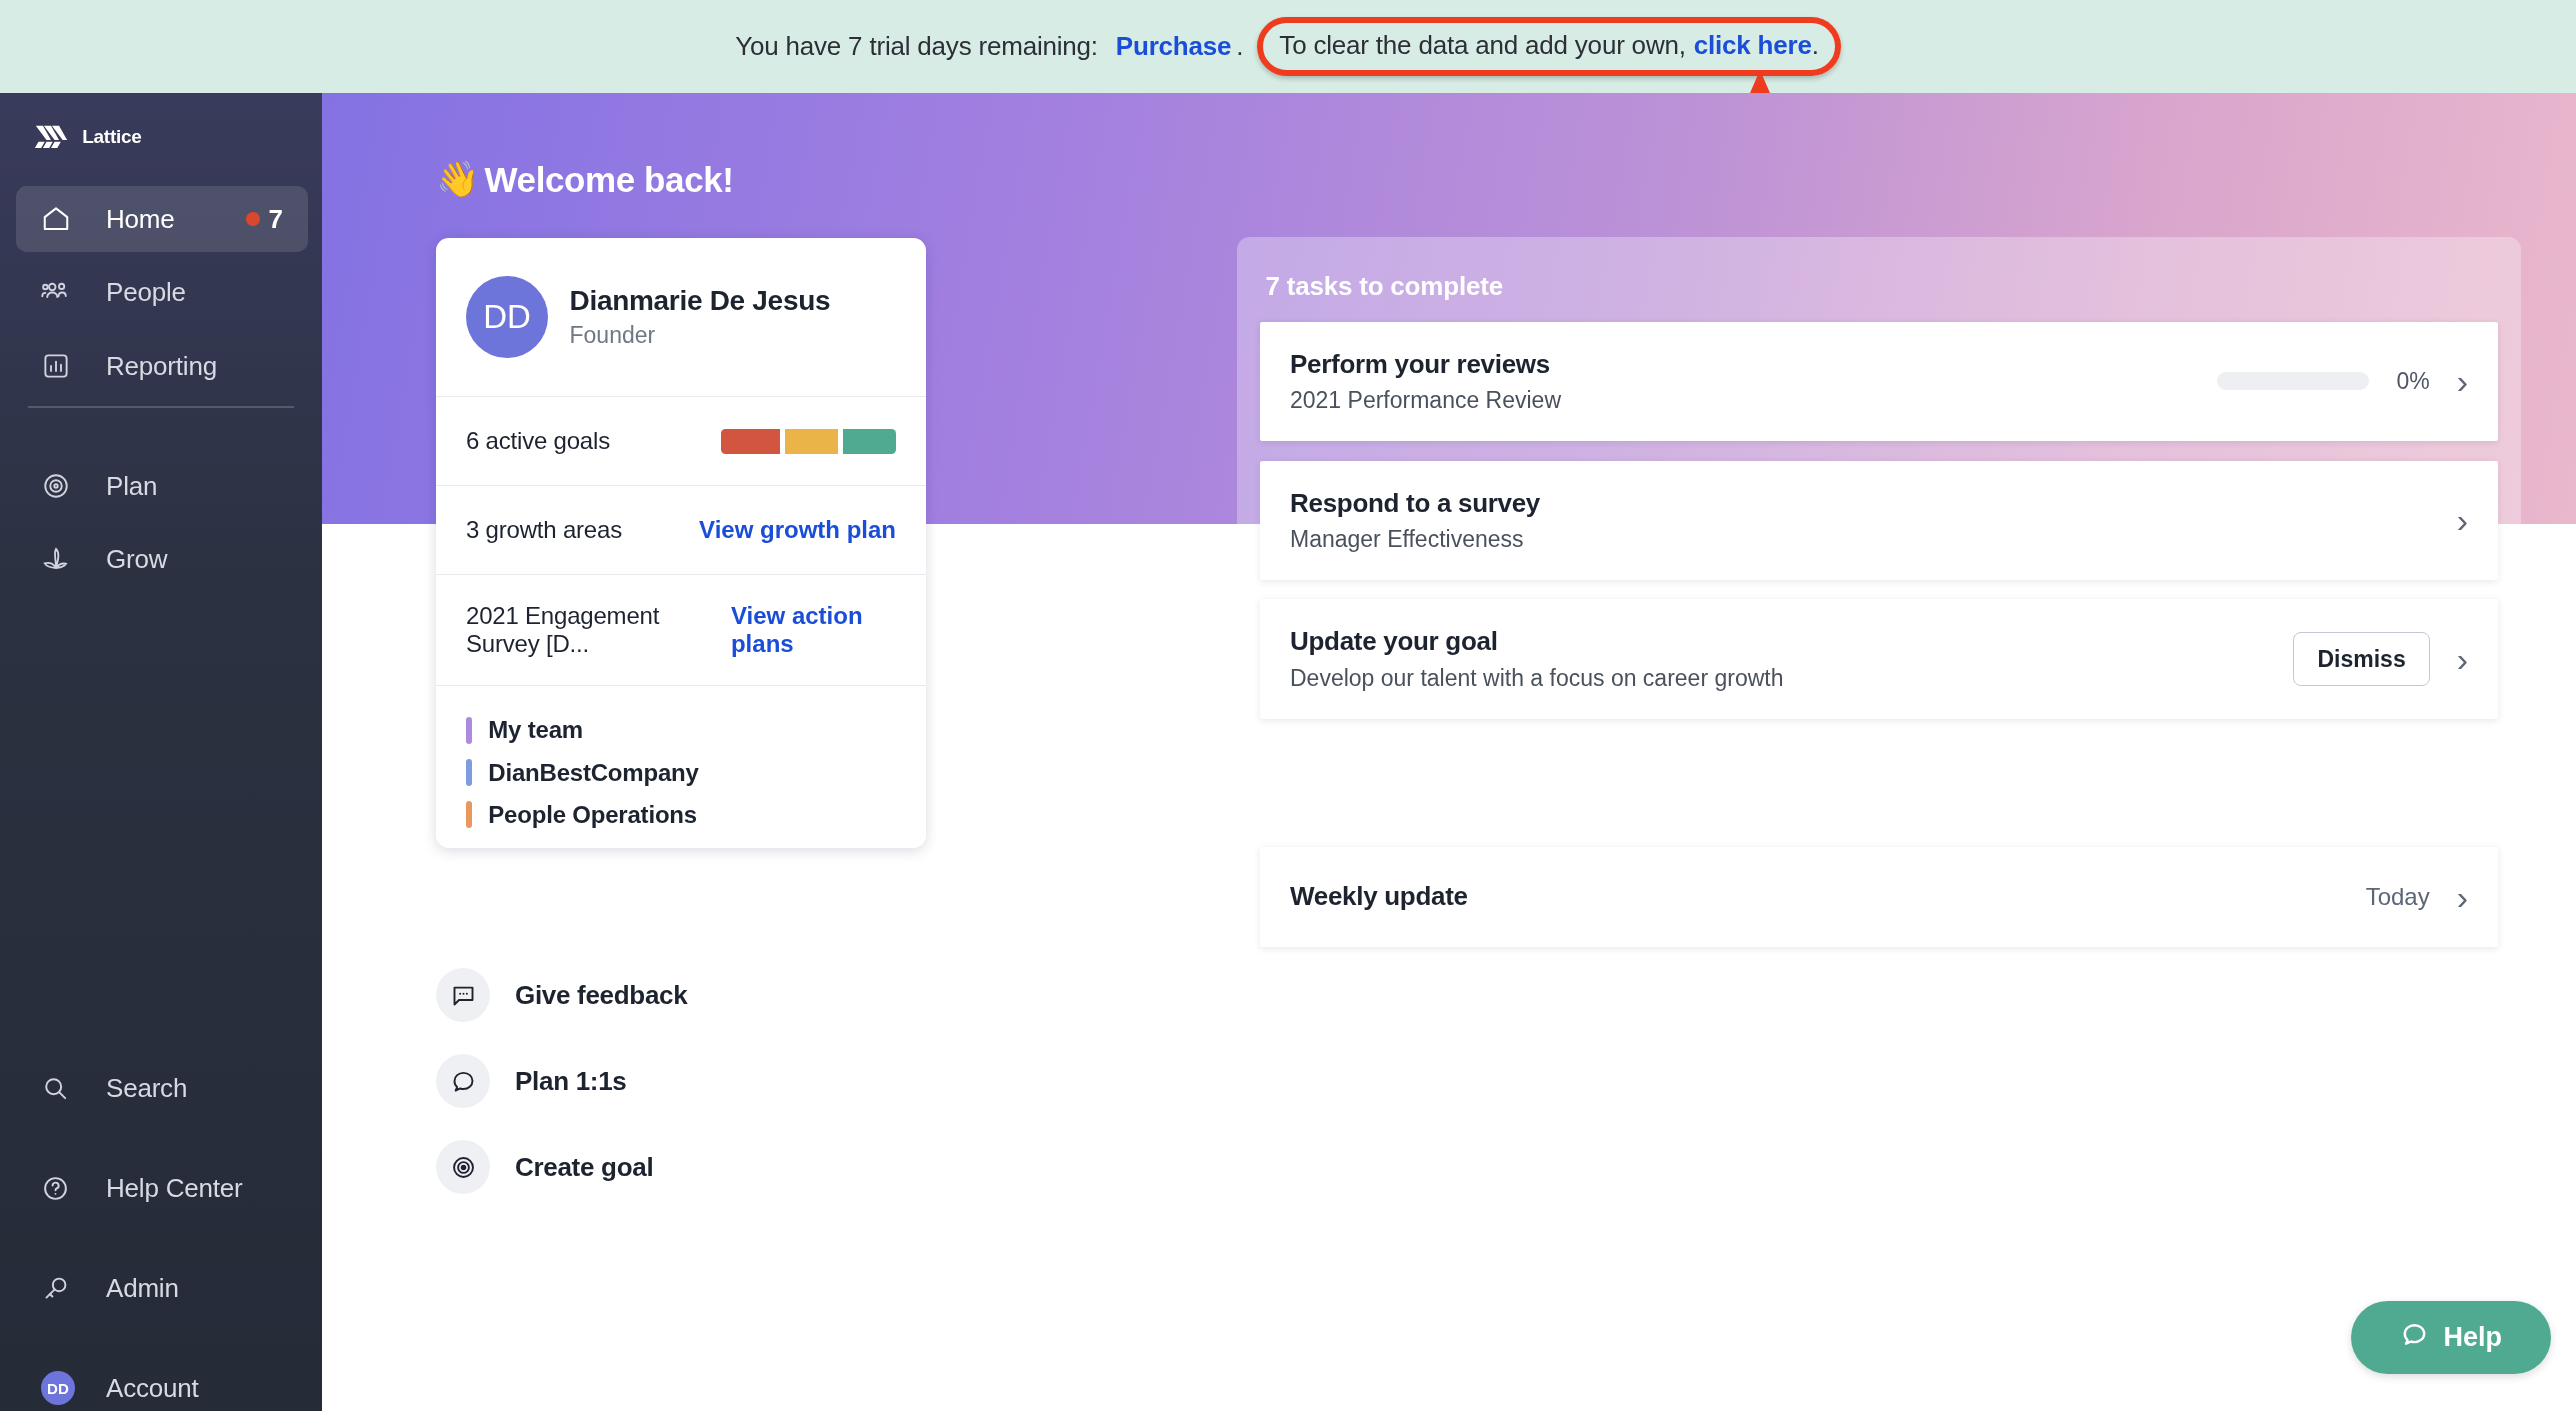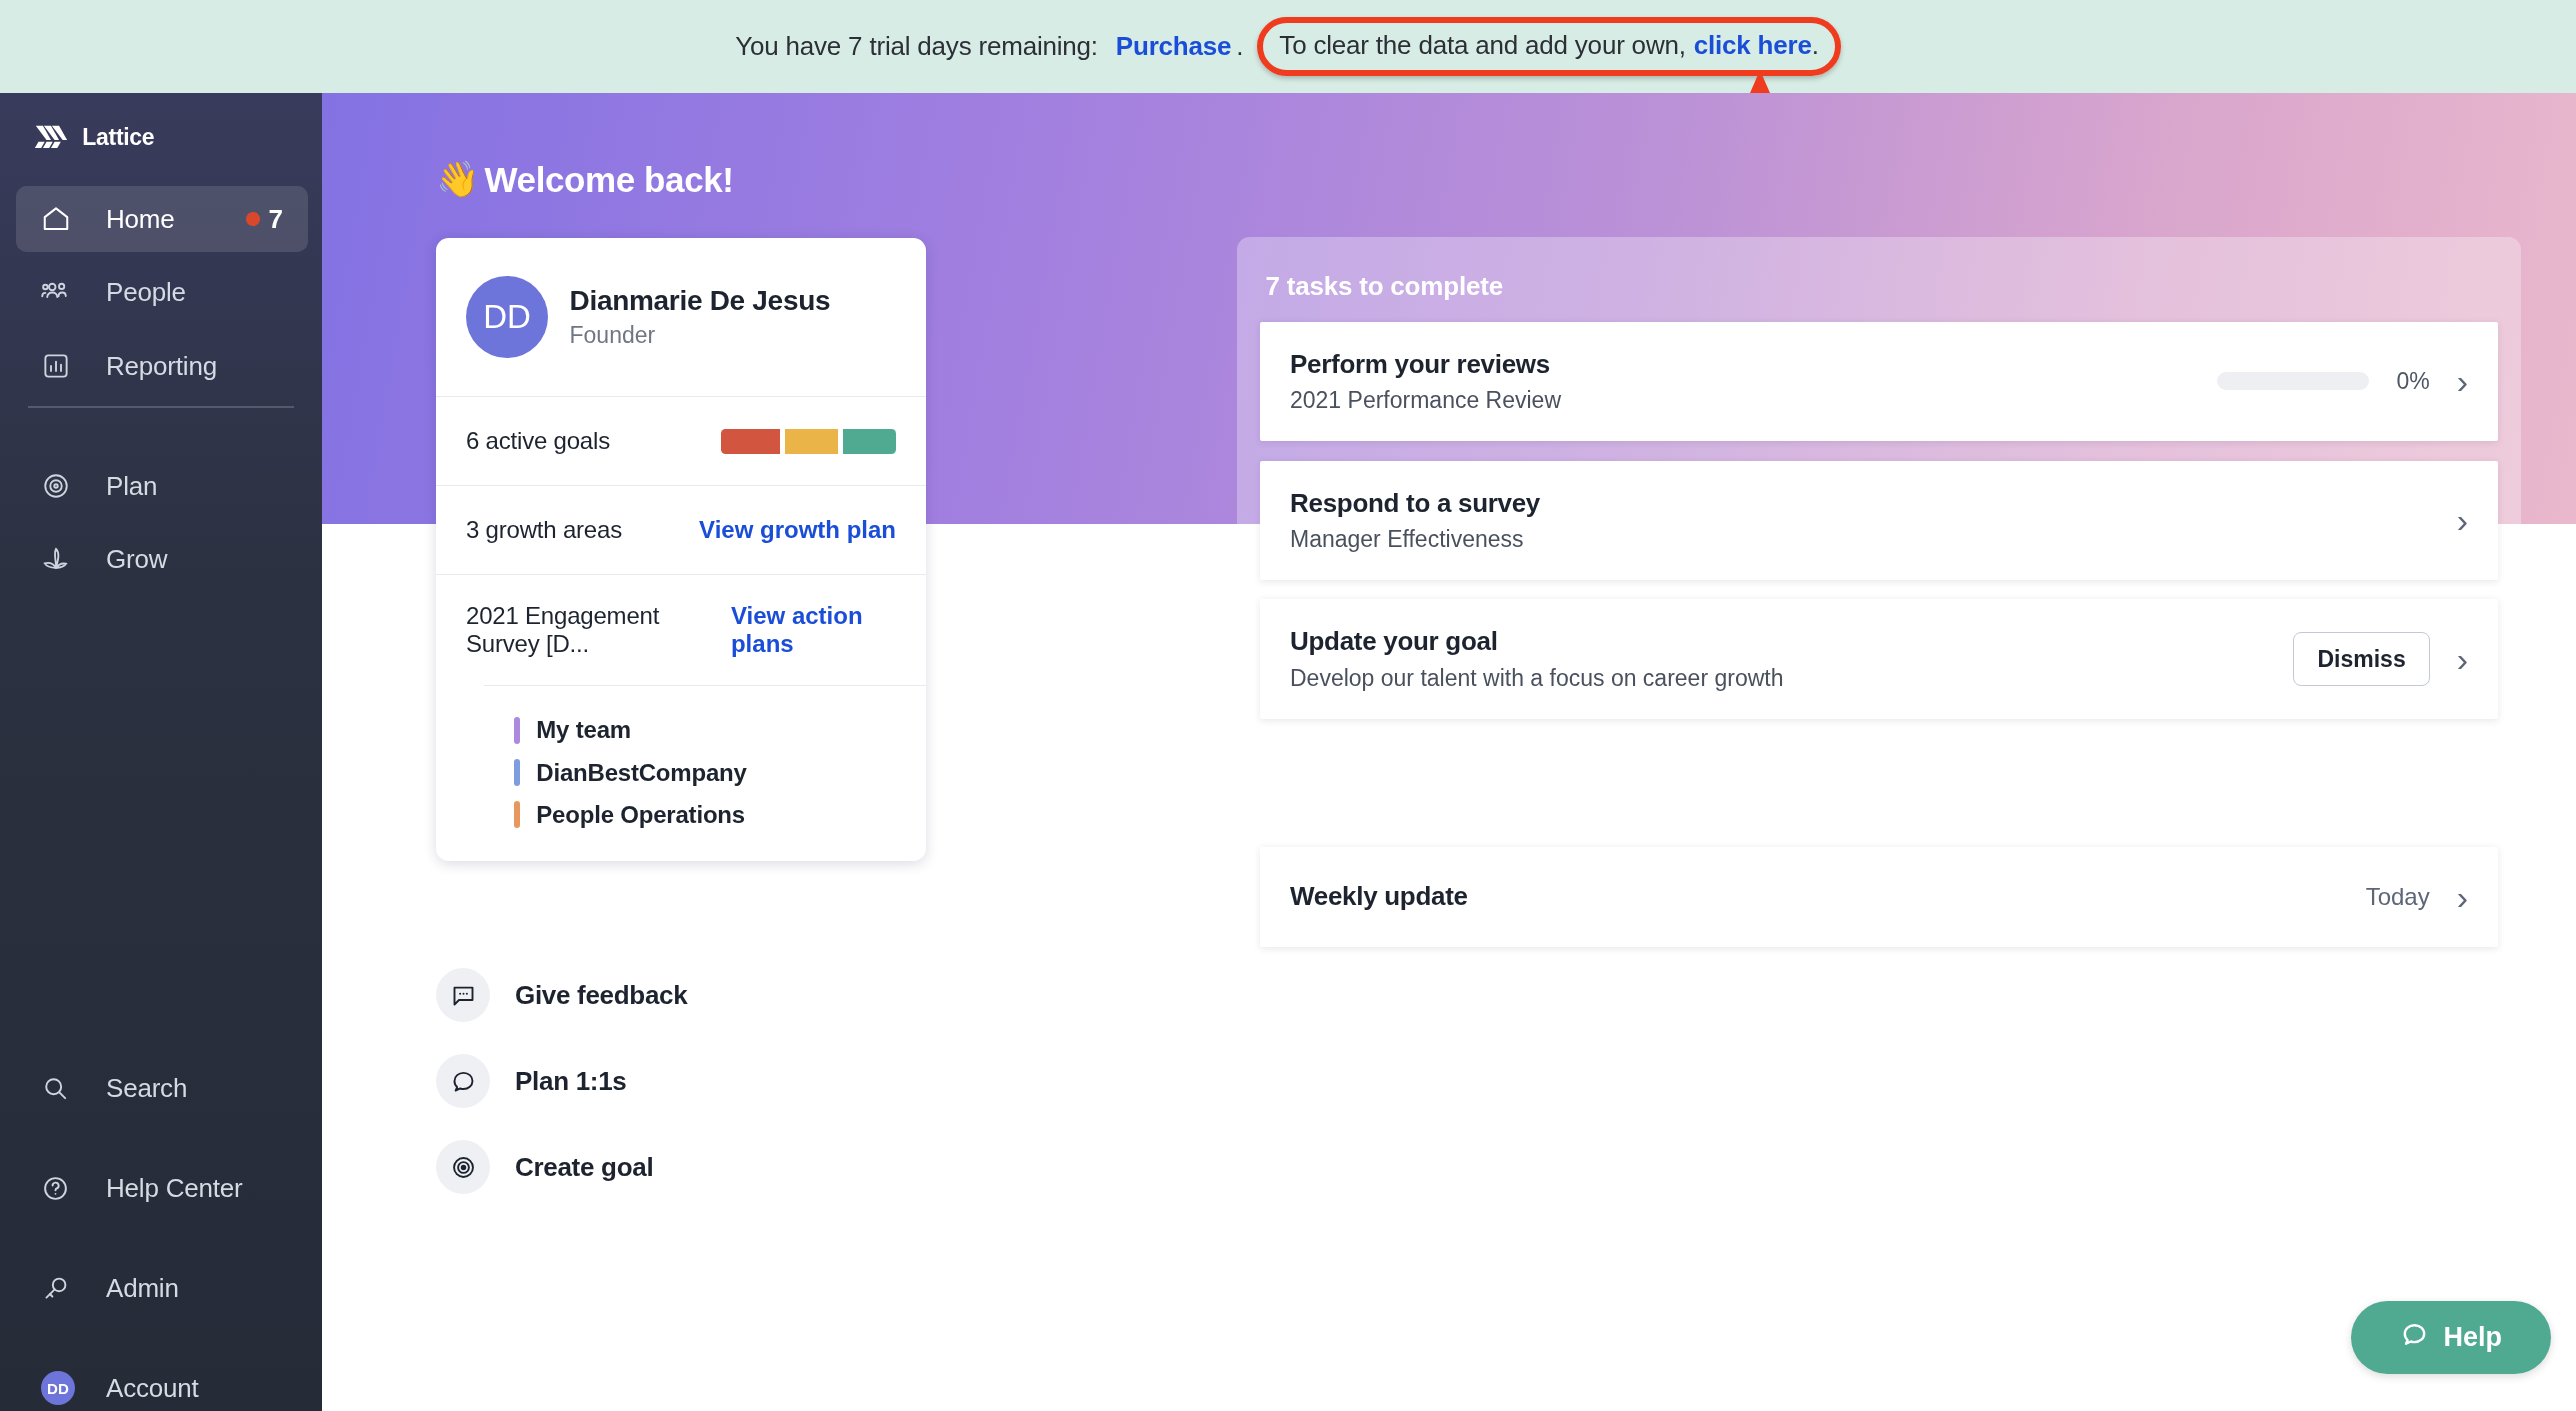--- a/index.html
+++ b/index.html
@@ -30,21 +30,21 @@
 
   
   .sidebar {
     position: absolute; left: 0; top: 93px; width: 322px; height: 1318px;
     background: linear-gradient(180deg, #393b5c 0%, #2b3140 38%, #262b38 100%);
   }
   .logo-row {
     position: absolute; left: 34px; top: 29px;
     display: flex; align-items: center; gap: 14.3px;
   }
-  .logo-text { color: #fff; font-size: 23px; font-weight: 700; letter-spacing: -0.3px; }
+  .logo-text { color: #fff; font-size: 19px; font-weight: 700; letter-spacing: -0.3px; }
   .nav-item {
     position: absolute; left: 16px; width: 292px; height: 66px;
     display: flex; align-items: center; border-radius: 10.7px;
     padding-left: 25px; cursor: pointer;
   }
   .nav-item.active { background: rgba(255,255,255,0.12); }
   .nav-icon { width: 38px; display: flex; align-items: center; justify-content: flex-start; }
   .nav-label { color: #d6dae3; font-size: 26px; margin-left: 27px; letter-spacing: -0.2px; }
   .nav-item.active .nav-label { color: #ffffff; }
   .nav-badge {
@@ -89,21 +89,21 @@
   .pc-row {
     display: flex; align-items: center; justify-content: space-between;
     border-top: 1.8px solid #e6e9ee; padding: 27px 30px; min-height: 89px;
   }
   .pc-row-label { font-size: 24px; color: #1d2430; letter-spacing: -0.2px; }
   .pc-link { font-size: 24px; color: #1b4ed8; font-weight: 700; cursor: pointer; }
   .goal-bar { display: flex; gap: 4.5px; width: 175px; height: 25px; }
   .goal-seg { height: 25px; }
   .goal-seg:first-child { border-radius: 4.5px 0 0 4.5px; }
   .goal-seg:last-child { border-radius: 0 4.5px 4.5px 0; }
-  .team-block { border-top: 1.8px solid #e6e9ee; padding: 23px 30px 25px 30px; margin-left: 48px; }
+  .team-block { border-top: 1.8px solid #e6e9ee; padding: 23px 30px 12px 30px; }
   .team-item { display: flex; align-items: center; gap: 16px; padding: 7.2px 0; }
   .team-bar { width: 6.3px; height: 27px; border-radius: 3.6px; }
   .team-name { font-size: 24px; font-weight: 700; color: #1d2430; letter-spacing: -0.2px; }
 
   
   .actions { position: absolute; left: 114px; top: 859px; }
   .action-row { display: flex; align-items: center; gap: 25px; height: 86px; cursor: pointer; }
   .action-circle {
     width: 54px; height: 54px; border-radius: 50%; background: #eef0f4;
     display: flex; align-items: center; justify-content: center;

